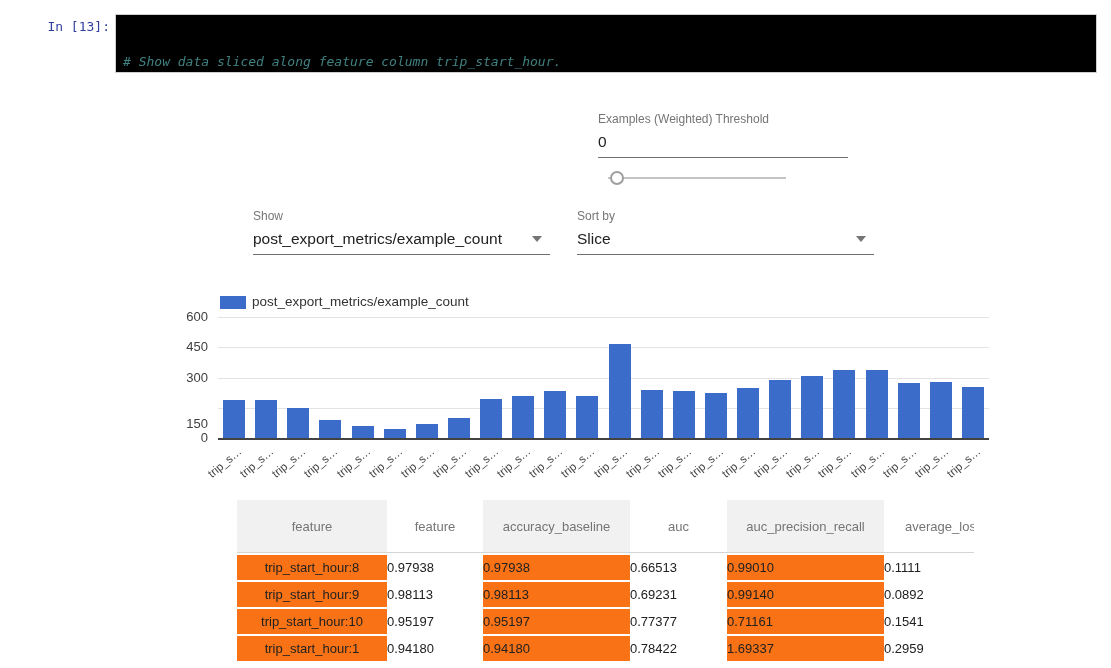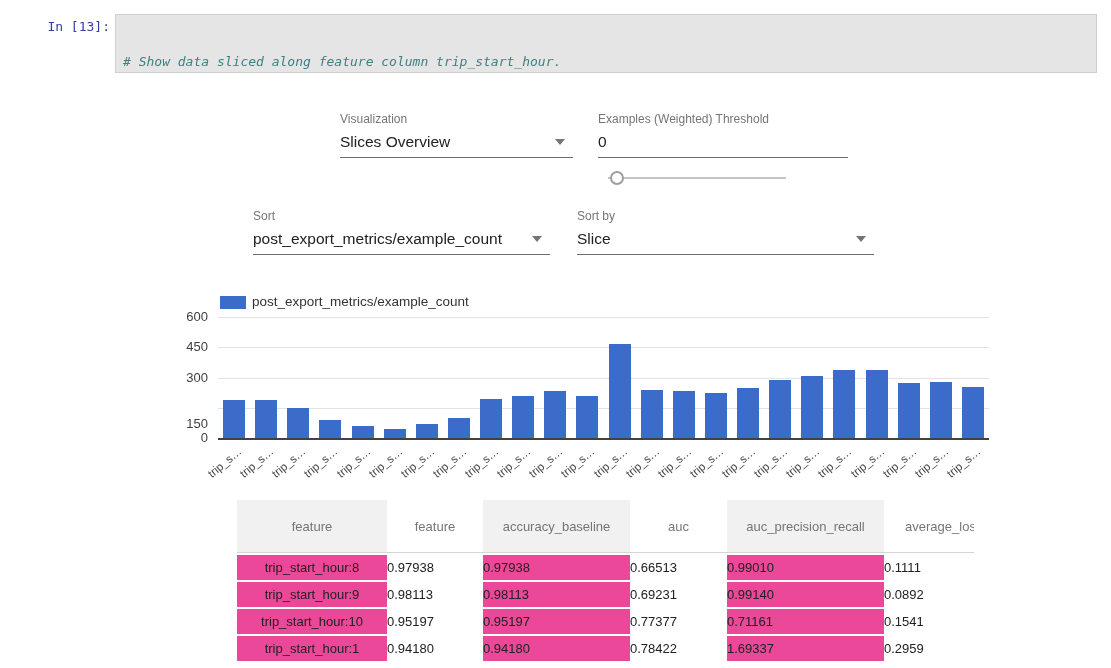--- a/index.html
+++ b/index.html
@@ -10,21 +10,21 @@
   }
 
   
   .prompt {
     position:absolute; left:36px; top:19px; width:74px;
     font-family:"DejaVu Sans Mono","Liberation Mono",monospace;
     font-size:13px; color:#303f9f; text-align:right; white-space:pre;
   }
   .code-cell {
     position:absolute; left:115px; top:14px; width:982px; height:59px;
-    background:#e5e5e5; border:1px solid #cfcfcf; padding:4px 7px;
+    background:#000000; border:1px solid #cfcfcf; padding:4px 7px;
     font-family:"DejaVu Sans Mono","Liberation Mono",monospace;
     font-size:13px; line-height:17px; color:#111; white-space:pre; overflow:hidden;
   }
   .code-comment { color:#408080; font-style:italic; }
 
   
   .ctl { position:absolute; }
   .ctl .lbl { font-size:12px; color:#757575; line-height:14px; }
   .ctl .val-row {
     display:flex; align-items:center; justify-content:space-between;
@@ -61,59 +61,52 @@
   }
 
   
   .tbl-clip { position:absolute; left:237px; top:500px; width:737px; height:168px; overflow:hidden; }
   table.metrics { border-collapse:separate; border-spacing:0; table-layout:fixed; width:760px; font-size:13px; }
   .metrics th {
     height:53px; font-weight:400; color:#757575; text-align:center;
     border-bottom:1px solid #d4d4d4; overflow:hidden;
   }
   .metrics td { height:27px; border-top:2px solid #fff; color:#212121; overflow:hidden; }
-  .metrics .shade { background:#ec4899; }
+  .metrics .shade { background:#f97316; }
   .metrics th.shade { background:#f1f1f1; }
   .metrics td.feat { text-align:center; }
   .metrics td.num  { padding-right:21px; }
 </style>
 </head>
 <body>
 
 <div id="canvas">
 
   <div class="prompt">In [13]:</div>
   <div class="code-cell">
     <div><span class="code-comment"># Show data sliced along feature column trip_start_hour.</span></div>
     
     
   </div>
 
-  <div class="ctl" id="ctl-visualization">
-    <div class="lbl">Visualization</div>
-    <div class="val-row">
-      <span class="val">Slices Overview</span>
-      <span class="dd-arrow"></span>
-    </div>
-  </div>
 
   <div class="ctl" id="ctl-threshold">
     <div class="lbl">Examples (Weighted) Threshold</div>
     <div class="val-row">
       <span class="val">0</span>
     </div>
   </div>
 
   <div class="slider">
     <div class="track"></div>
     <div class="thumb"></div>
   </div>
 
   <div class="ctl" id="ctl-show">
-    <div class="lbl">Sort</div>
+    <div class="lbl">Show</div>
     <div class="val-row">
       <span class="val">post_export_metrics/example_count</span>
       <span class="dd-arrow"></span>
     </div>
   </div>
 
   <div class="ctl" id="ctl-sort">
     <div class="lbl">Sort by</div>
     <div class="val-row">
       <span class="val">Slice</span>

